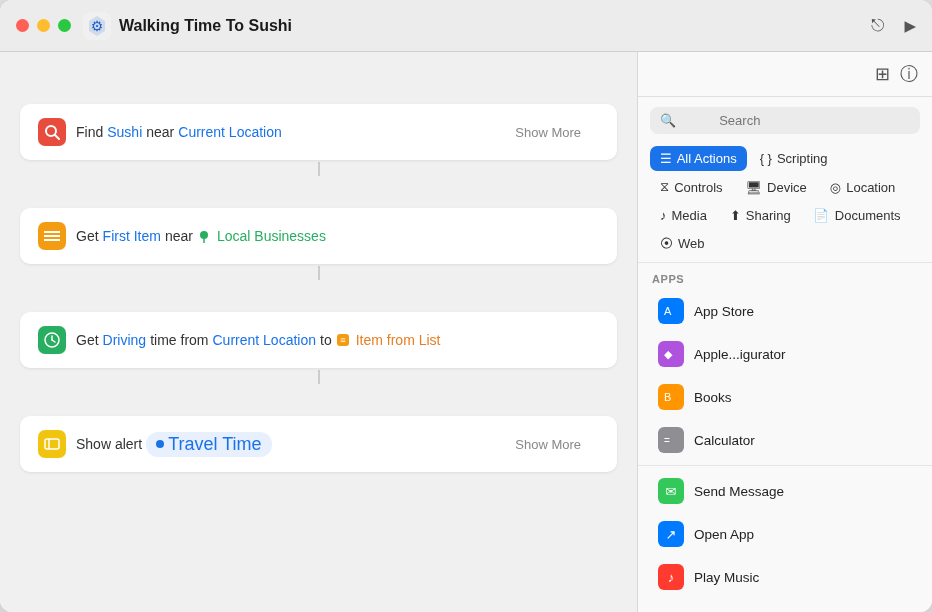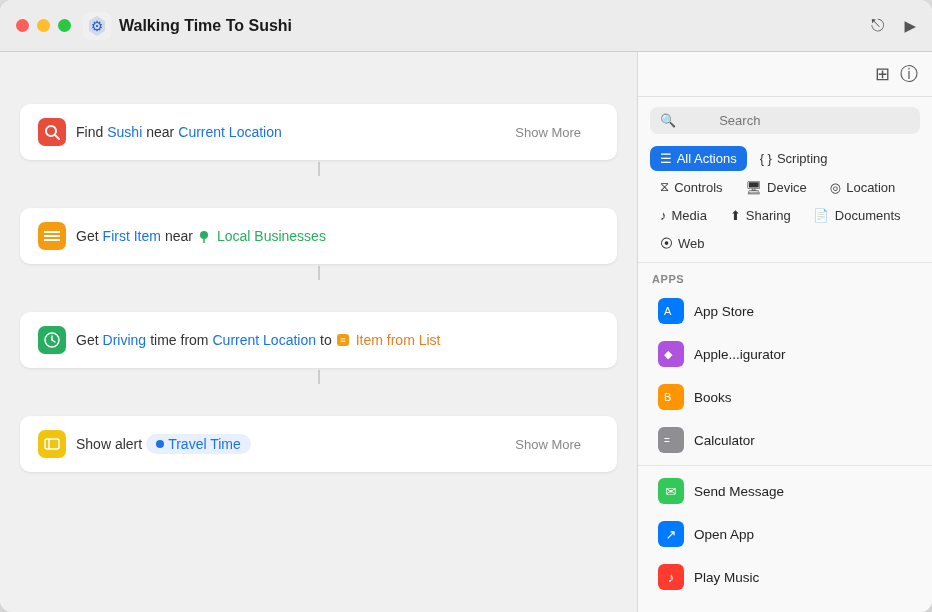--- a/index.html
+++ b/index.html
@@ -126,21 +126,21 @@
       color: #333;
     }
     .highlight-blue { color: #1a73e8; font-weight: 500; text-align: center; }
     .highlight-green { color: #27ae60; font-weight: 500; }
     .highlight-orange { color: #e67e22; font-weight: 500; }
     .tag-badge {
       background: #e8f0fe;
       color: #1a73e8;
       border-radius: 12px;
       padding: 2px 10px;
-      font-size: 14px;
+      font-size: 18px;
       font-weight: 500;
       display: inline-flex;
       align-items: center;
       gap: 4px;
     }
     .tag-dot {
       width: 8px;
       height: 8px;
       border-radius: 50%;
       background: #1a73e8;

